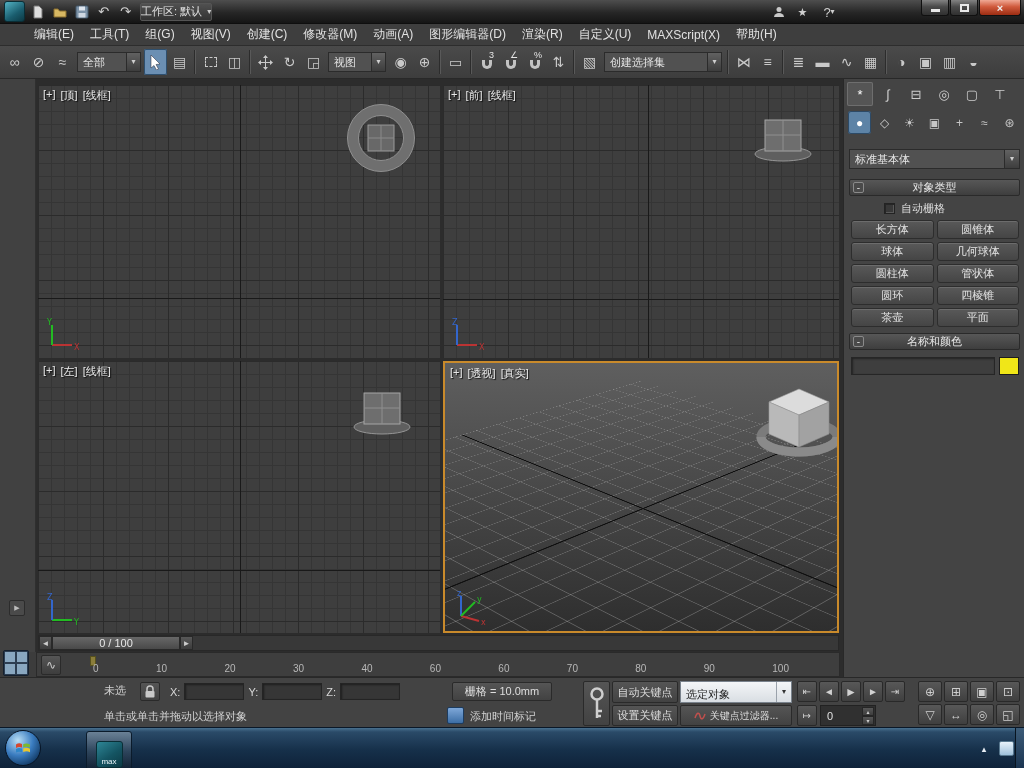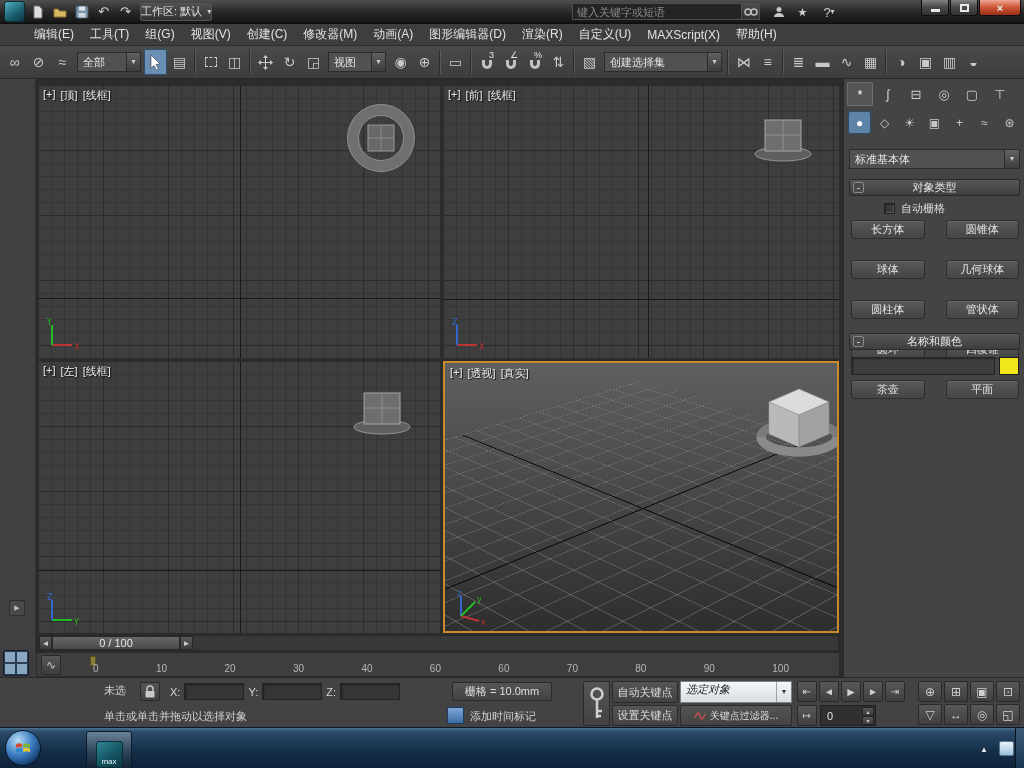--- a/index.html
+++ b/index.html
@@ -101,38 +101,38 @@
 .cp-sub.active{background:#5d83a6;color:#fff;box-shadow:inset 0 0 0 1px #2d4a66;}
 .cp-dd{position:absolute;left:5px;top:70px;width:171px;height:20px;display:flex;align-items:center;background:#515151;border:1px solid #2b2b2b;}
 .cp-dd .lbl{flex:1;padding:0 5px;font-size:11px;color:#e6e6e6;}
 .cp-dd .arr{width:15px;height:100%;background:linear-gradient(#626262,#3e3e3e);border-left:1px solid #2b2b2b;display:flex;align-items:center;justify-content:center;}
 .rollout{position:absolute;left:5px;width:171px;height:17px;background:linear-gradient(#575757,#3e3e3e);
   border:1px solid #2a2a2a;border-radius:2px;color:#e6e6e6;font-size:11px;display:flex;align-items:center;justify-content:center;}
 .rollout .minus{position:absolute;left:3px;top:2px;width:11px;height:11px;border:1px solid #8a8a8a;border-radius:2px;
   font-size:10px;line-height:9px;text-align:center;color:#ddd;background:#4a4a4a;}
 .autogrid{position:absolute;left:40px;top:122px;display:flex;align-items:center;gap:6px;font-size:11px;color:#dcdcdc;}
 .cbx{width:11px;height:11px;background:#383838;border:1px solid #232323;box-shadow:inset 1px 1px 0 #262626,inset -1px -1px 0 #585858;}
-.prim-grid{position:absolute;left:7px;top:141px;width:168px;display:grid;grid-template-columns:1fr 1fr;gap:21px;}
+.prim-grid{position:absolute;left:7px;top:141px;width:168px;display:grid;grid-template-columns:1fr 1fr;gap:3px;}
 .prim-btn{height:19px;background:linear-gradient(#595959,#454545);border:1px solid #2d2d2d;border-radius:3px;
   box-shadow:inset 0 1px 0 #6c6c6c;font-size:11px;color:#e4e4e4;display:flex;align-items:center;justify-content:center;white-space:nowrap;}
 .name-row{position:absolute;left:7px;top:277px;width:168px;height:20px;display:flex;gap:4px;align-items:center;}
 .name-input{flex:1;height:18px;background:#3e3e3e;border:1px solid #262626;box-shadow:inset 1px 1px 2px #222;}
 .swatch{width:20px;height:18px;border:1px solid #1d1d1d;background:#f0e618;}
 
 
 .statusbar{position:absolute;left:0;top:677px;width:1024px;height:50px;background:#434343;border-top:1px solid #282828;font-size:11px;}
 .listener{position:absolute;left:0;top:0;width:99px;height:50px;border-right:1px solid #2a2a2a;}
 .listener .macro{height:23px;background:#e9cfcf;border-bottom:1px solid #b49c9c;}
 .listener .mini{height:27px;background:#fff;color:#141414;font-size:11px;padding:5px 2px 0 3px;white-space:nowrap;overflow:hidden;}
 .sb-text{position:absolute;color:#d2d2d2;white-space:nowrap;}
 .sbtn{background:linear-gradient(#555,#424242);border:1px solid #2a2a2a;border-radius:2px;color:#dedede;
   display:flex;align-items:center;justify-content:center;font-size:11px;white-space:nowrap;}
 .coords{position:absolute;left:170px;top:5px;display:flex;align-items:center;gap:4px;}
 .coord-field{width:60px;height:17px;background:#363636;border:1px solid #242424;box-shadow:inset 1px 1px 2px #1e1e1e;}
-.light-dd{position:absolute;background:linear-gradient(#f4f6f8,#d9dee3);border:1px solid #79828c;color:#1c1c1c;display:flex;align-items:flex-start;font-style:italic;}
+.light-dd{position:absolute;background:linear-gradient(#f4f6f8,#d9dee3);border:1px solid #79828c;color:#1c1c1c;display:flex;align-items:flex-end;}
 .light-dd .lbl{flex:1;padding-left:5px;font-size:11px;}
 .light-dd .arr{width:15px;height:100%;border-left:1px solid #9aa2ab;display:flex;align-items:center;justify-content:center;color:#333;}
 .pbtn{width:20px;height:21px;background:linear-gradient(#585858,#3f3f3f);border:1px solid #292929;border-radius:2px;color:#d2d2d2;
   display:flex;align-items:center;justify-content:center;font-size:10px;}
 .playback{position:absolute;left:797px;top:3px;display:flex;gap:2px;}
 .navgrid{position:absolute;left:918px;top:3px;display:grid;grid-template-columns:repeat(4,24px);grid-auto-rows:21px;gap:2px;}
 .navbtn{background:linear-gradient(#585858,#3f3f3f);border:1px solid #292929;border-radius:2px;color:#cfcfcf;display:flex;align-items:center;justify-content:center;font-size:12px;}
 .framefield{position:absolute;left:820px;top:27px;width:56px;height:21px;background:#303030;border:1px solid #222;color:#e0e0e0;
   display:flex;align-items:center;padding-left:6px;}
 .spincol{position:absolute;right:1px;top:1px;bottom:1px;width:12px;display:flex;flex-direction:column;}
@@ -186,29 +186,20 @@
     <div class="qbtn">
         <span>↶</span>
       </div>
     <div class="qbtn">
         <span>↷</span>
       </div>
     <div class="workspace-dd">
       <span>工作区: 默认</span>
       <span class="arr9">▾</span>
     </div>
-    <div class="search">
-      <input placeholder="键入关键字或短语" style="">
-      <div class="search-btn">
-        <svg width="14" height="10">
-            <circle cx="4" cy="5" r="3" fill="none" stroke="#bbb" stroke-width="1.5"></circle>
-            <circle cx="10" cy="5" r="3" fill="none" stroke="#bbb" stroke-width="1.5"></circle>
-          </svg>
-      </div>
-    </div>
     <div class="tb-right qbtn" style="right:236px">
       <svg width="12" height="12">
           <circle cx="6" cy="3.5" r="2.5" fill="#c9c9c9"></circle>
           <path d="M1 11 a5 4 0 0 1 10 0 z" fill="#c9c9c9"></path>
         </svg>
     </div>
     <div class="tb-right qbtn" style="right:212px">
       <span style="font-size:11px">★</span>
     </div>
     <div class="tb-right qbtn" style="right:182px;width:26px">

